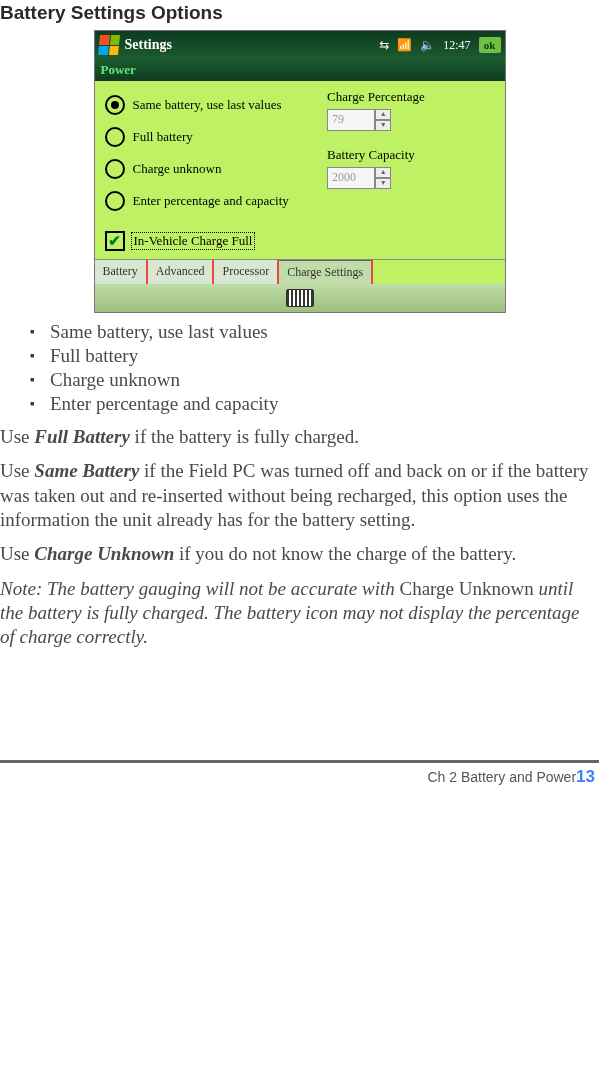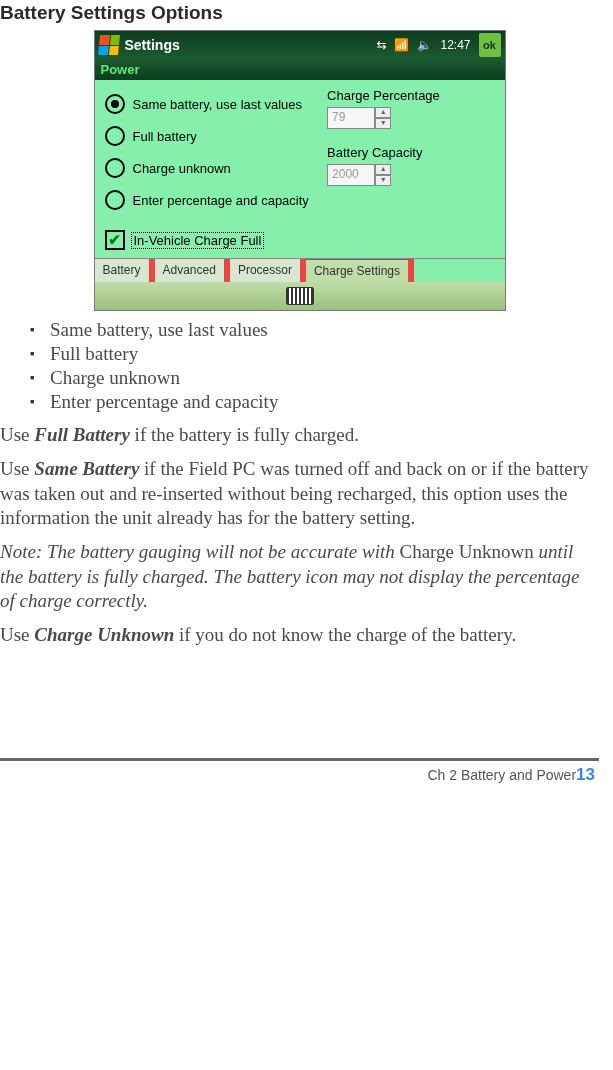--- a/index.html
+++ b/index.html
@@ -29,22 +29,22 @@
     margin: 2px 0 8px 0;
   }
   .screenshot-wrap {
     display: flex;
     justify-content: center;
     margin: 6px 0 8px 0;
   }
   .device {
     width: 410px;
     border: 1px solid #777;
-    background: #86efac;
-    font-family: Liberation Sans, sans-serif;
+    background: #bef264;
+    font-family: Liberation Serif, serif;
     font-size: 13px;
     color: #000;
   }
   .titlebar {
     display: flex;
     align-items: center;
     height: 28px;
     background: linear-gradient(#0e3b1f, #1c5b30);
     color: #fff;
     padding: 0 4px;
@@ -72,21 +72,21 @@
     display: flex;
     align-items: center;
     gap: 8px;
     font-size: 12px;
   }
   .okbtn {
     background: #6fbf44;
     color: #0a3a10;
     font-weight: bold;
     width: 22px;
-    height: 24px;
+    height: 16px;
     display: flex;
     align-items: center;
     justify-content: center;
     border-radius: 2px;
     font-size: 11px;
   }
   .subtitle {
     background: linear-gradient(#1c5b30, #0e3b1f);
     color: #5fe87a;
     font-weight: bold;
@@ -176,21 +176,21 @@
     border: 1px dotted #000;
     padding: 0 2px;
   }
   .tabs {
     display: flex;
     border-top: 1px solid #888;
     font-size: 12px;
   }
   .tab {
     padding: 4px 8px;
-    border-right: 6px solid #ef4444;
+    border-right: 2px solid #ef4444;
     background: #d8e8d0;
     color: #333;
   }
   .tab.active {
     background: #c0dca8;
     border-top: 1px solid #666;
     font-weight: normal;
   }
   .softkey {
     height: 28px;
@@ -348,26 +348,26 @@
   </ul>
 
   <div class="para">
     <span>Use </span><span class="bi">Full Battery</span><span> if the battery is fully charged.</span>
   </div>
 
   <div class="para">
     <span>Use </span><span class="bi">Same Battery</span><span> if the Field PC was turned off and back on or if the battery was taken out and re-inserted without being recharged, this option uses the information the unit already has for the battery setting.</span>
   </div>
 
+  <div class="para">
+    <span>Use </span><span class="bi">Charge Unknown</span><span> if you do not know the charge of the battery.</span>
+  </div>
+
   <div class="para note">
     <span>Note: The battery gauging will not be accurate with </span><span class="up">Charge Unknown</span><span> until the battery is fully charged. The battery icon may not display the percentage of charge correctly.</span>
-  </div>
-
-  <div class="para">
-    <span>Use </span><span class="bi">Charge Unknown</span><span> if you do not know the charge of the battery.</span>
   </div>
 
 
   <div class="footer">
     <span class="footer-text">Ch 2    Battery and Power</span>
     <span class="footer-num">13</span>
   </div>
 
 </div>
 

